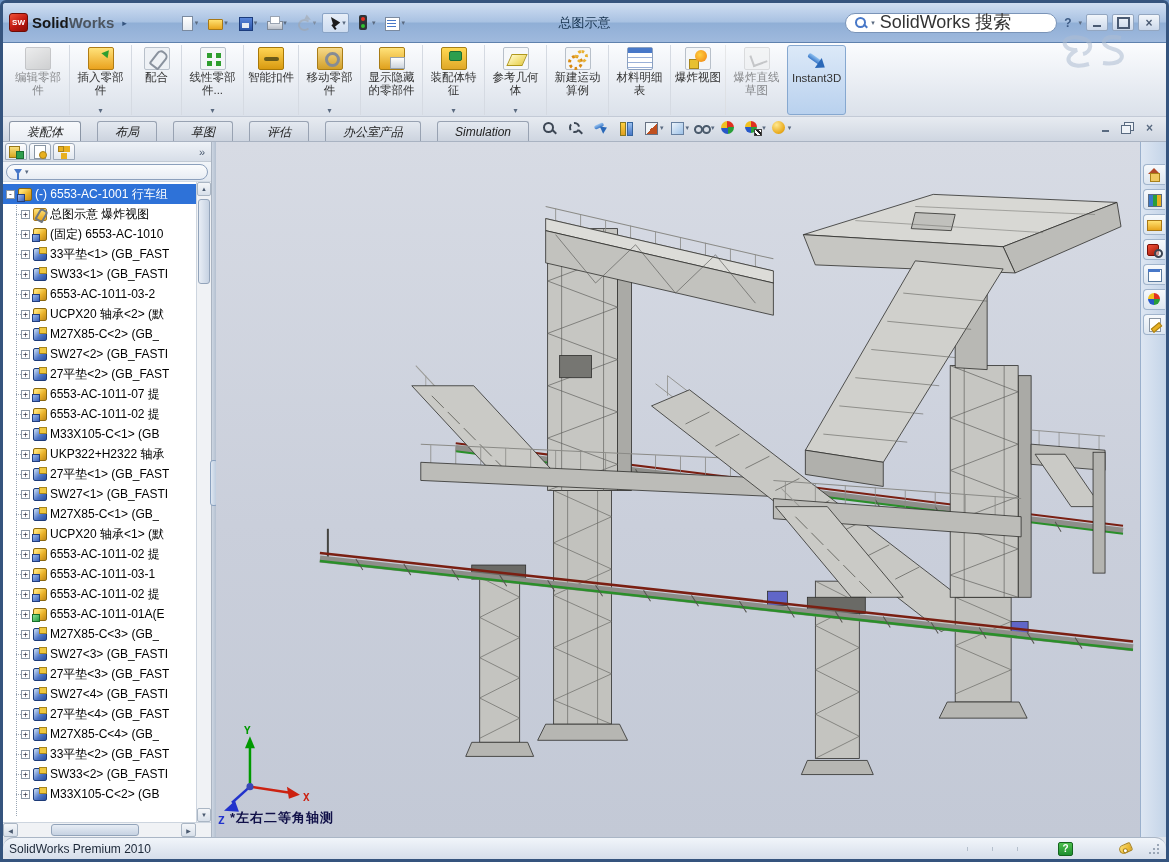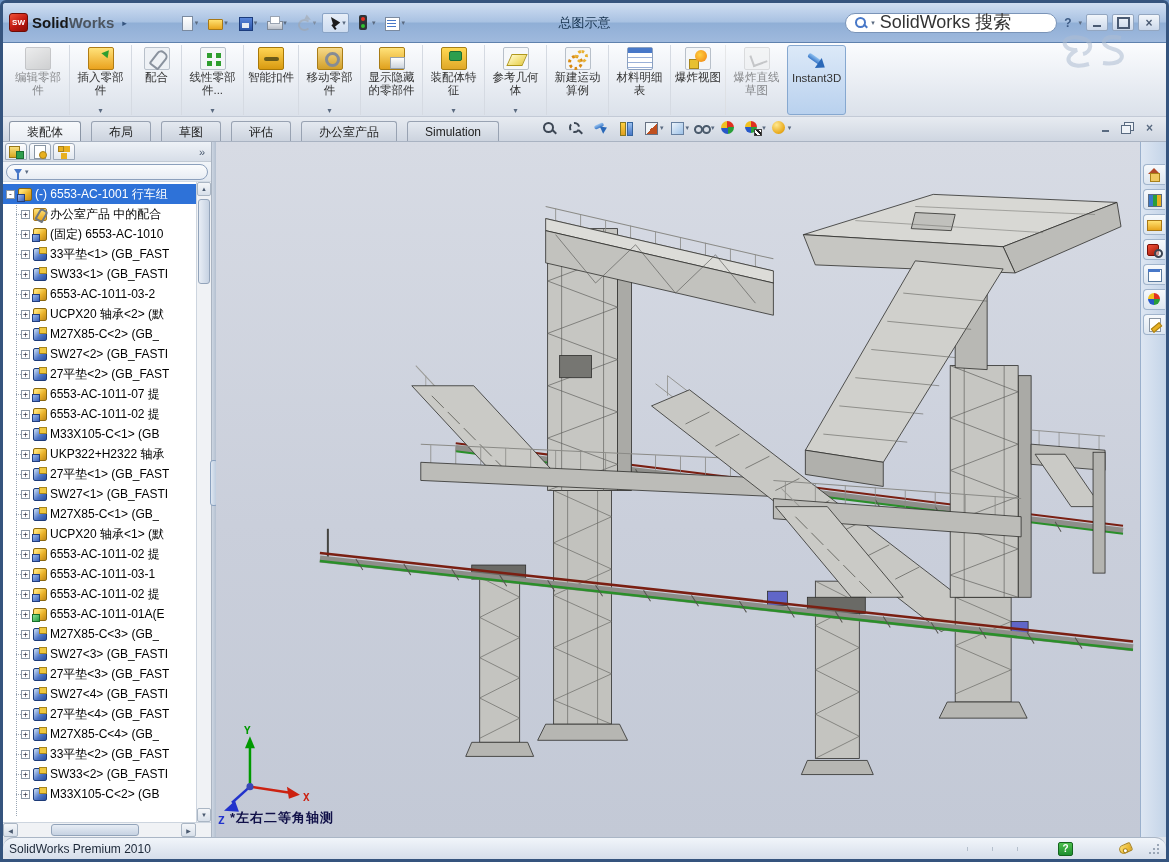--- a/index.html
+++ b/index.html
@@ -89,22 +89,22 @@
   .t-exploded-view-icon .ric::before{left:3px;top:11px;width:8px;height:8px;background:#e8c030;border:1px solid #a8851a;}
   .t-explode-line-icon .ric{background:#eef0f2;border:1px solid #c0c6cc;}
   .t-explode-line-icon .ric::after{left:6px;top:5px;width:13px;height:10px;border-left:2px solid #9aa2aa;border-bottom:2px solid #9aa2aa;transform:rotate(-20deg);}
   .t-instant3d-icon .ric::before{left:3px;top:9px;width:17px;height:5px;background:linear-gradient(#8ec0f0,#3a78c8);border-radius:2px;transform:rotate(35deg);}
   .t-instant3d-icon .ric::after{left:14px;top:12px;border:6px solid transparent;border-top:8px solid #2a68b8;transform:rotate(-55deg);}
   .ds-mark{position:absolute;right:28px;top:30px;width:90px;height:44px;opacity:.55;pointer-events:none;}
 
   
   .tabstrip{height:25px;flex:none;display:flex;align-items:flex-end;padding:0 0 0 6px;position:relative;
     background:linear-gradient(#e7ebf1,#cfd6e1);border-bottom:1px solid #a9b3c2;}
-  .ctab{padding:3px 17px 2px;margin-right:10px;font-size:12px;color:#222;border:1px solid #98a2b2;border-bottom:none;border-radius:3px 3px 0 0;
-    background:linear-gradient(#e4e9f0,#ccd3de);position:relative;line-height:14px;}
+  .ctab{padding:3px 17px 2px;margin-right:16px;font-size:12px;color:#222;border:1px solid #98a2b2;border-bottom:none;border-radius:3px 3px 0 0;
+    background:linear-gradient(#e4e9f0,#ccd3de);position:relative;line-height:14px;font-style:italic;}
   .ctab.active{background:linear-gradient(#f7f9fc,#e9edf3);border-color:#8a95a5;z-index:2;}
   .headsup{position:absolute;left:538px;top:3px;display:flex;align-items:center;gap:5px;}
   .hbtn{display:flex;align-items:center;gap:1px;}
   .hi{position:relative;width:16px;height:16px;flex:none;}
   .hdd{font-size:7px;color:#5a6a80;visibility:hidden;}
   .hbtn.dd .hdd{visibility:visible;}
   .t-zoom-fit-icon .hi::before{left:2px;top:2px;width:7px;height:7px;border:2px solid #3c4654;border-radius:50%;}
   .t-zoom-fit-icon .hi::after{left:11px;top:11px;width:5px;height:2px;background:#3c4654;transform:rotate(45deg);}
   .t-zoom-area-icon .hi::before{left:2px;top:2px;width:7px;height:7px;border:2px dashed #3c4654;border-radius:50%;}
   .t-zoom-area-icon .hi::after{left:11px;top:11px;width:5px;height:2px;background:#3c4654;transform:rotate(45deg);}
@@ -438,21 +438,21 @@
       <div class="treelist">
 
       <div class="trow t-root selected">
             <span class="texp">-</span>
             <span class="tic"></span>
             <span class="tlabel">(-) 6553-AC-1001 行车组</span>
           </div>
           <div class="trow t-mates">
             <span class="texp">+</span>
             <span class="tic"></span>
-            <span class="tlabel">办公室产品 中的配合</span>
+            <span class="tlabel">总图示意 爆炸视图</span>
           </div>
           <div class="trow t-asm">
             <span class="texp">+</span>
             <span class="tic"></span>
             <span class="tlabel">(固定) 6553-AC-1010</span>
           </div>
           <div class="trow t-part">
             <span class="texp">+</span>
             <span class="tic"></span>
             <span class="tlabel">33平垫&lt;1&gt; (GB_FAST</span>

